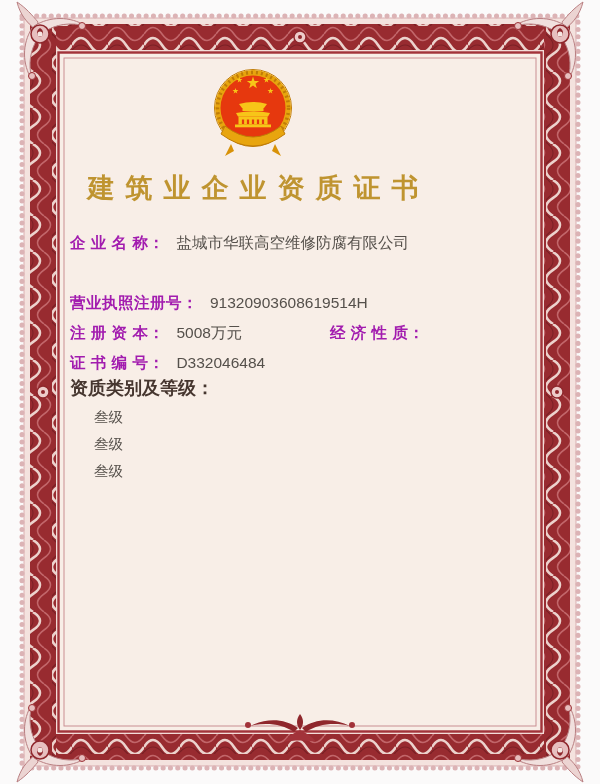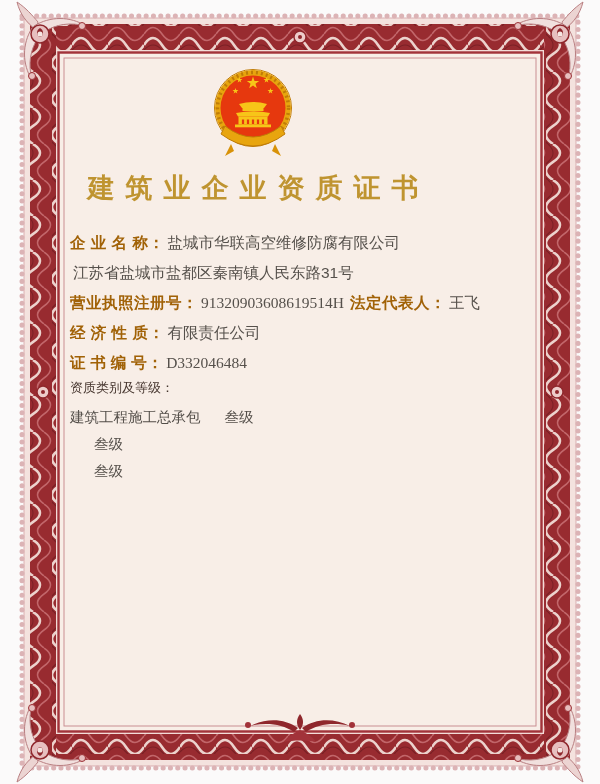--- a/index.html
+++ b/index.html
@@ -25,28 +25,28 @@
     font-size:27px; font-weight:700;
     color:#bf9430;
     letter-spacing:11px;
     text-indent:11px;
     white-space:nowrap;
   }
 
   .fields { position:absolute; left:0; right:0; top:228px; }
   .row { display:flex; align-items:center; height:30px; font-size:15.5px; white-space:nowrap; }
   .pair { display:inline-flex; align-items:center; white-space:nowrap; }
-  .pair.l { flex:0 0 auto; min-width:260px;font-family:Liberation Serif, serif; }
-  .label { font-weight:700; color:#a16207; letter-spacing:0.5px; }
-  .value { color:#55504b; margin-left:3px; margin-right:6px; }
+  .pair.l { flex:0 0 auto; min-width:260px; }
+  .label { font-weight:700; color:#a21caf; letter-spacing:0.5px; }
+  .value { color:#55504b; margin-left:12px; margin-right:6px; }
 
   .section-heading {
     position:absolute; left:0; top:374px; height:28px;
     display:flex; align-items:center;
-    font-size:13px; font-weight:400; color:#46362f;
+    font-size:18px; font-weight:700; color:#46362f;
   }
   .quals { position:absolute; left:0; right:0; top:404px; }
   .qual { display:flex; align-items:center; height:27px; font-size:14.5px; color:#534e49; }
   .qual .grade { margin-left:24px; }
 </style>
 </head>
 <body>
 
 <div class="stage">
 
@@ -157,52 +157,49 @@
 
     <div class="fields">
       <div class="row">
         <span class="pair">
           <span class="label">企 业 名 称：</span>
           <span class="value">盐城市华联高空维修防腐有限公司</span>
         </span>
       </div>
       <div class="row">
         <span class="pair">
-          <span class="value">江苏省盐城市盐都区秦南镇人民东路31号</span>
         </span>
       </div>
       <div class="row">
         <span class="pair l">
           <span class="label">营业执照注册号：</span>
           <span class="value">91320903608619514H</span>
         </span>
-        <span class="pair">
-          <span class="label">法定代表人：</span>
-          <span class="value">王飞</span>
-        </span>
-      </div>
-      <div class="row">
+      </div>
+      <div class="row">
+        <span class="pair l">
+          <span class="label">注 册 资 本：</span>
+          <span class="value">5008万元</span>
+        </span>
         <span class="pair">
           <span class="label">经 济 性 质：</span>
-          <span class="value">有限责任公司</span>
         </span>
       </div>
       <div class="row">
         <span class="pair l">
           <span class="label">证 书 编 号：</span>
           <span class="value">D332046484</span>
         </span>
       </div>
     </div>
 
     <div class="section-heading">资质类别及等级：</div>
 
     <div class="quals">
       <div class="qual">
-        <span class="name">建筑工程施工总承包</span>
         <span class="grade">叁级</span>
       </div>
       <div class="qual">
         <span class="grade">叁级</span>
       </div>
       <div class="qual">
         <span class="grade">叁级</span>
       </div>
     </div>
 

